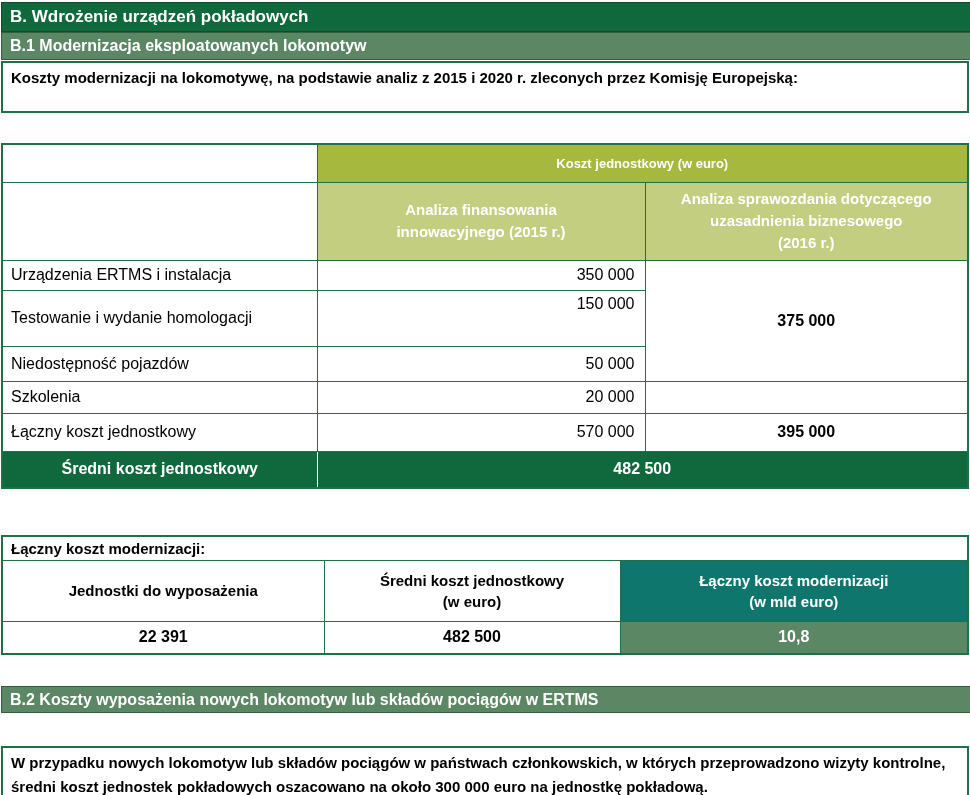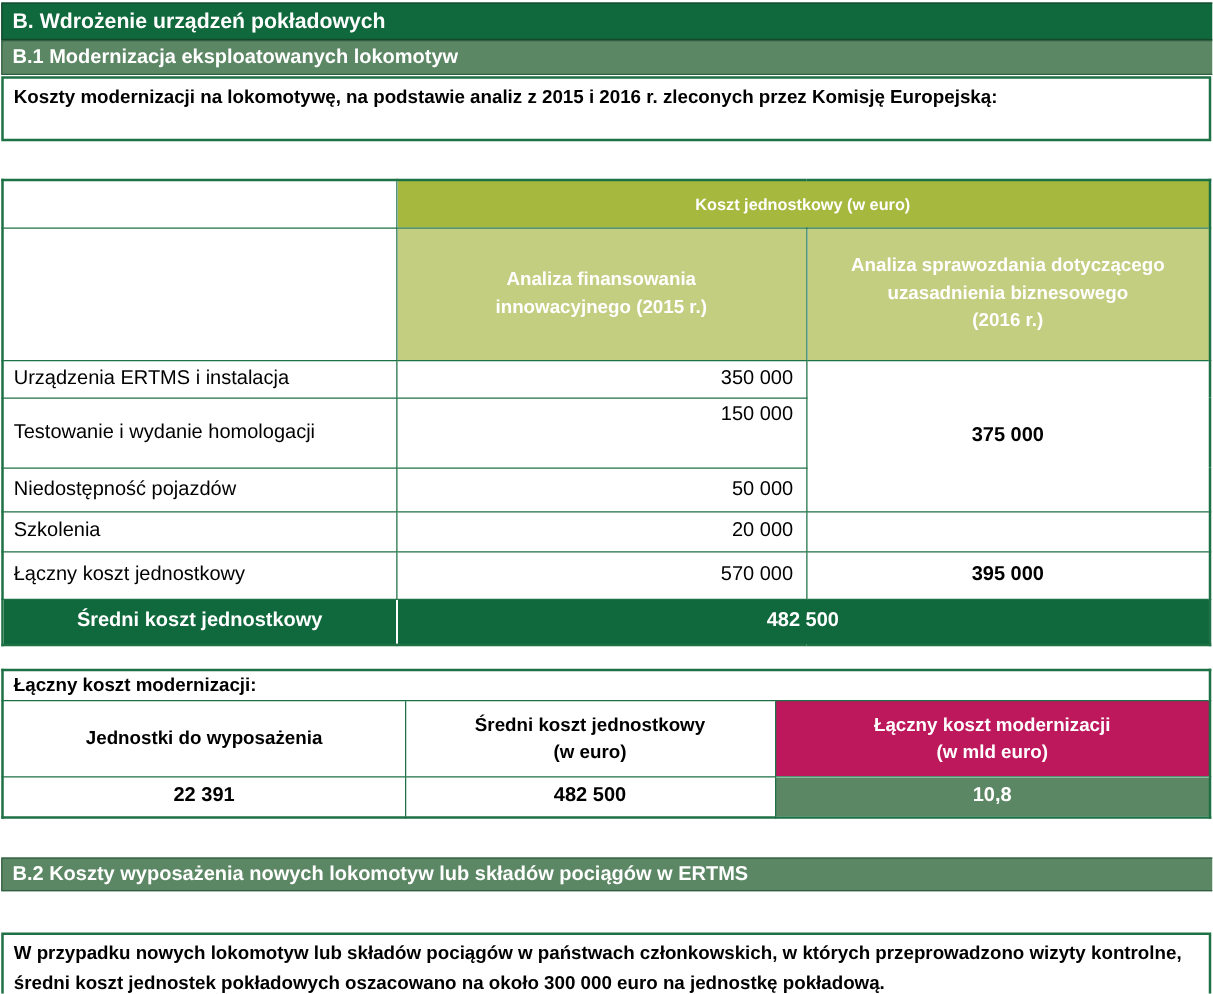--- a/index.html
+++ b/index.html
@@ -116,47 +116,47 @@
   .dark-row td:first-child { border-right: 1px solid rgba(255,255,255,0.45); }
 
   .t2-title { font-weight: bold; font-size: 15px; text-align: left; }
   .t2-head {
     font-weight: bold;
     text-align: center;
     font-size: 15px;
     white-space: pre-line;
     line-height: 1.4;
   }
-  .green-head { background: #be185d; color: #ffffff; }
+  .green-head { background: #0f766e; color: #ffffff; }
   .t2-val { font-weight: bold; text-align: center; }
   .sage-val { background: #5C8764; color: #ffffff; }
 </style>
 </head>
 <body>
 
 <div class="page">
 
   <div id="title-bar" class="bar">B. Wdrożenie urządzeń pokładowych</div>
 
   <div id="b1-bar" class="bar">B.1 Modernizacja eksploatowanych lokomotyw</div>
 
-  <div id="textbox1" class="textbox">Koszty modernizacji na lokomotywę, na podstawie analiz z 2015 i 2016 r. zleconych przez Komisję Europejską:</div>
+  <div id="textbox1" class="textbox">Koszty modernizacji na lokomotywę, na podstawie analiz z 2015 i 2020 r. zleconych przez Komisję Europejską:</div>
 
   <table id="cost-table">
     <colgroup>
       <col style="width:315px">
       <col style="width:328px">
       <col style="width:323px">
     </colgroup>
     <tbody>
         <tr style="height:38px">
       <td class="cell-empty"></td>
       <td class="olive-head" colspan="2">Koszt jednostkowy (w euro)</td>
     </tr>
-    <tr style="height:106px">
+    <tr style="height:78px">
       <td class="cell-empty"></td>
       <td class="lolive-head">Analiza finansowania
 innowacyjnego (2015 r.)</td>
       <td class="lolive-head">Analiza sprawozdania dotyczącego
 uzasadnienia biznesowego
 (2016 r.)</td>
     </tr>
     <tr style="height:30px">
       <td class="row-label">Urządzenia ERTMS i instalacja</td>
       <td class="num-right">350 000</td>

